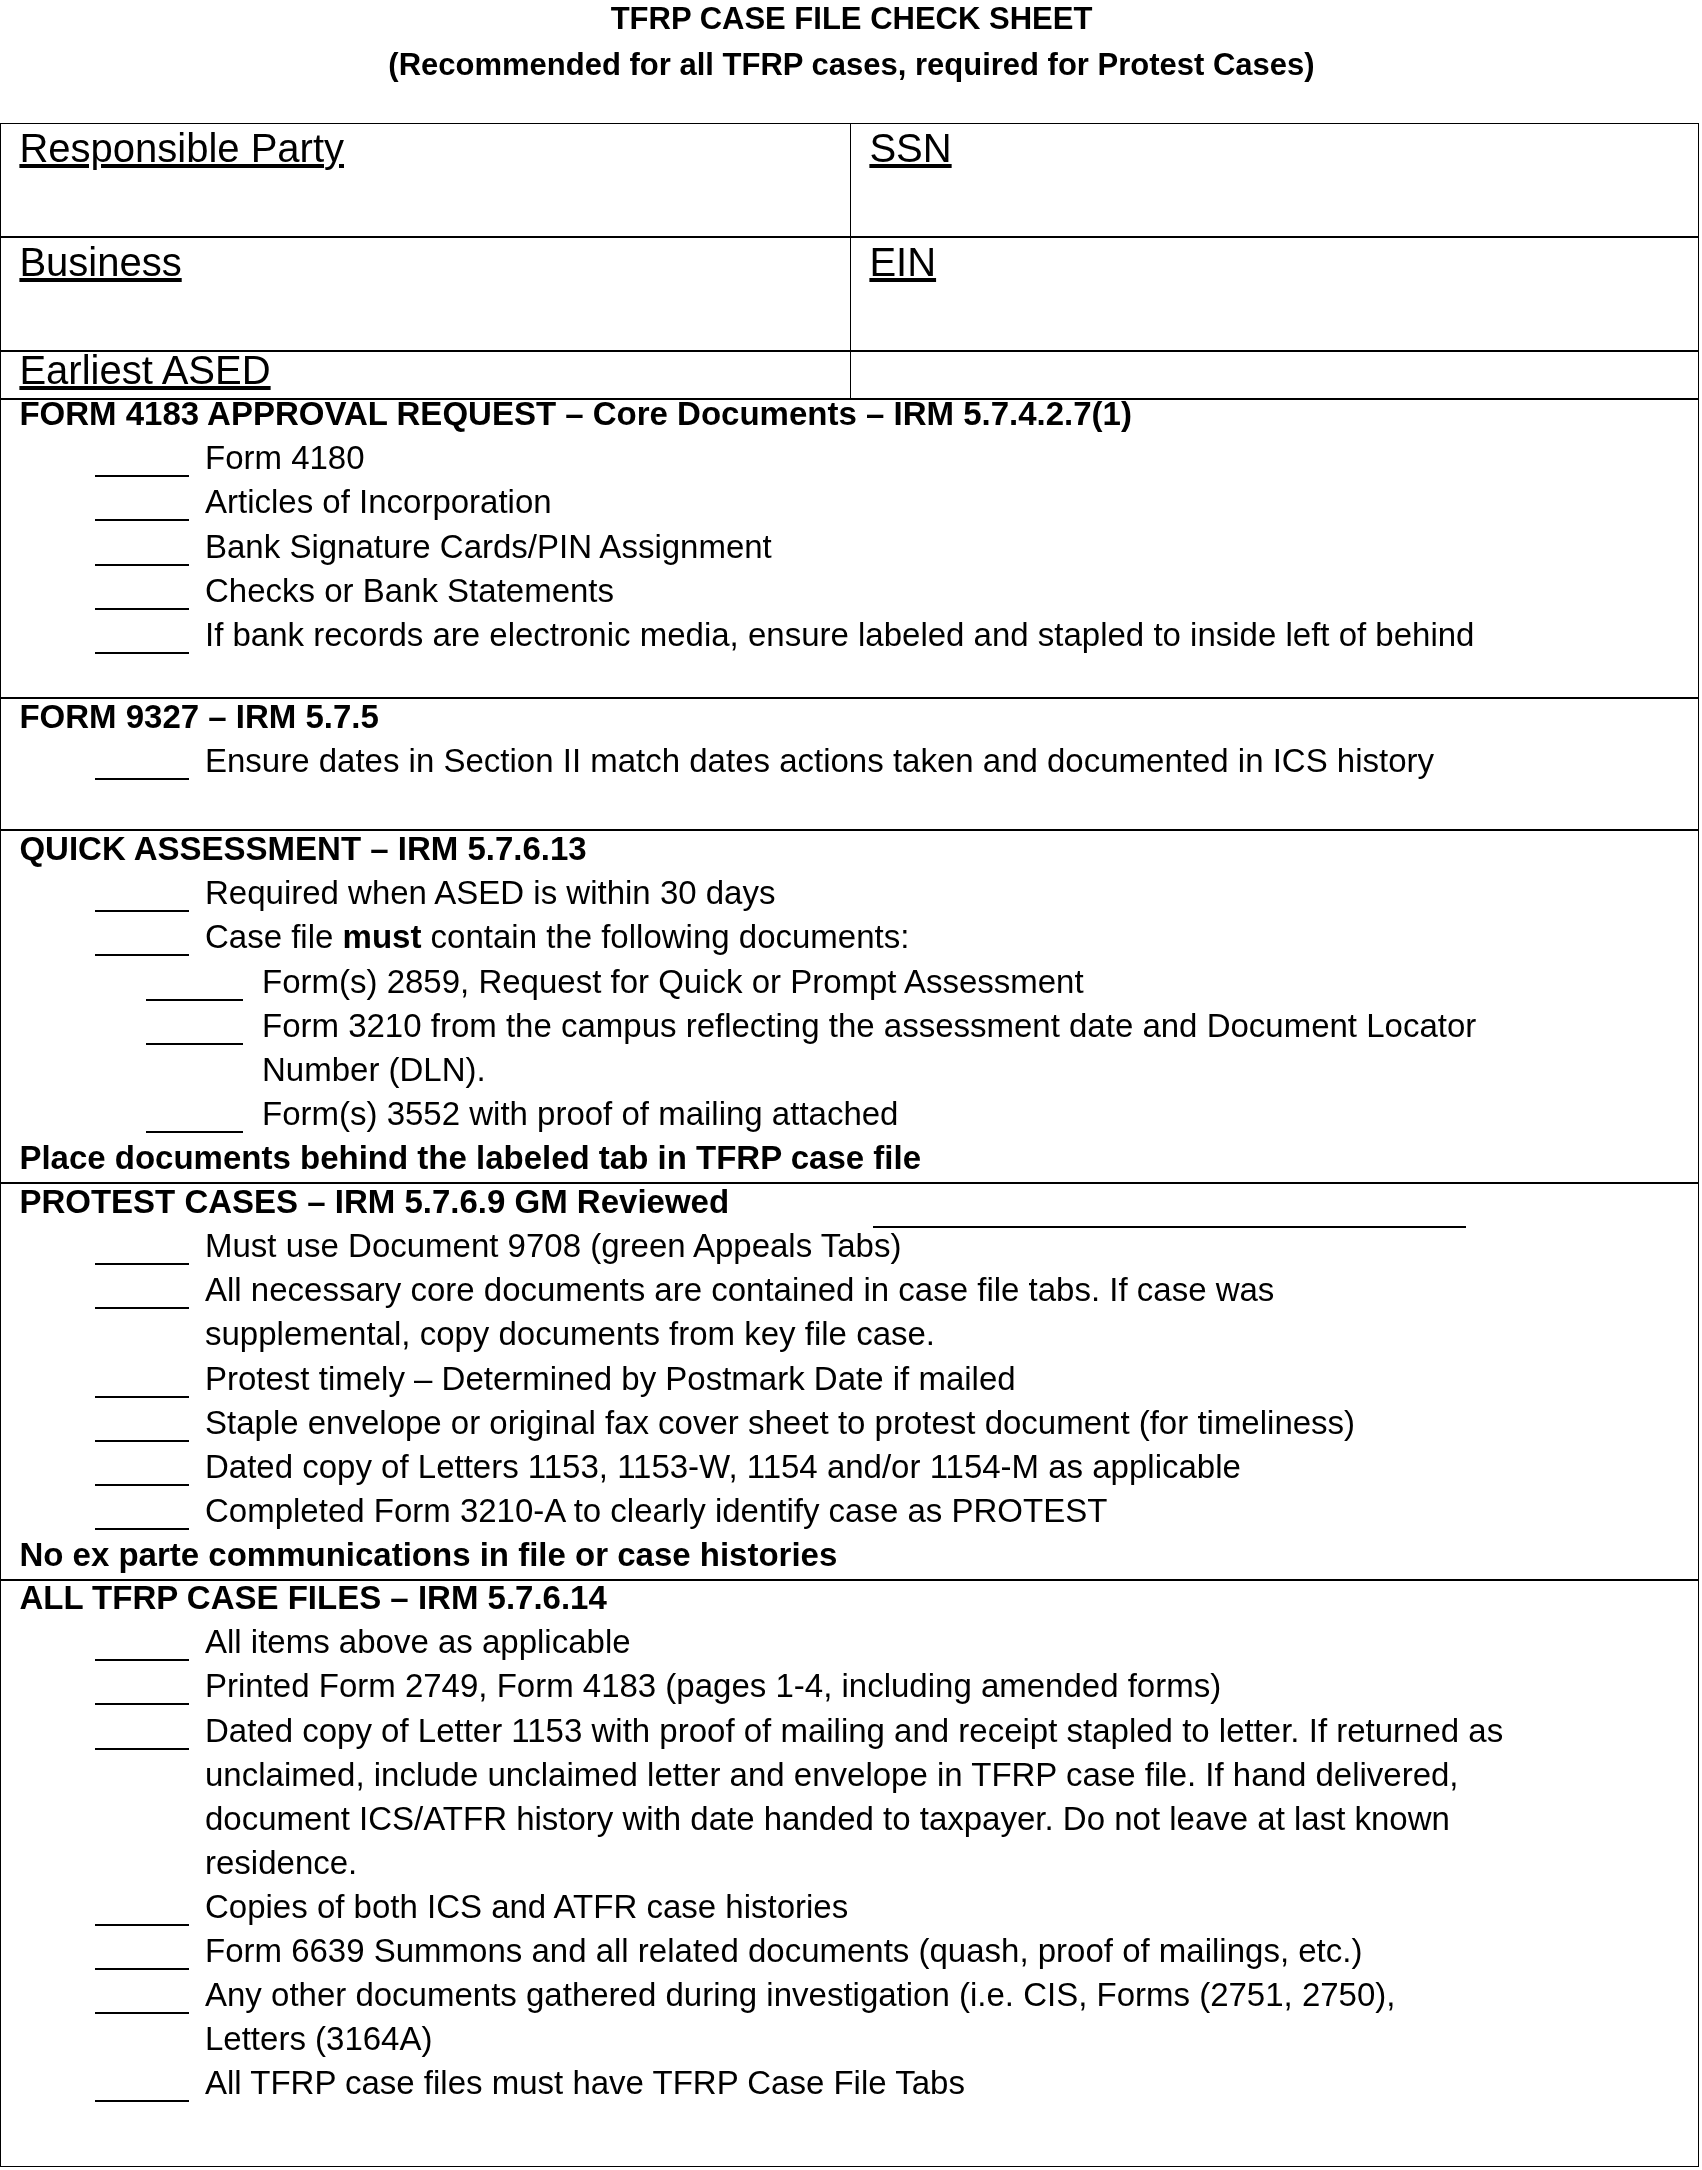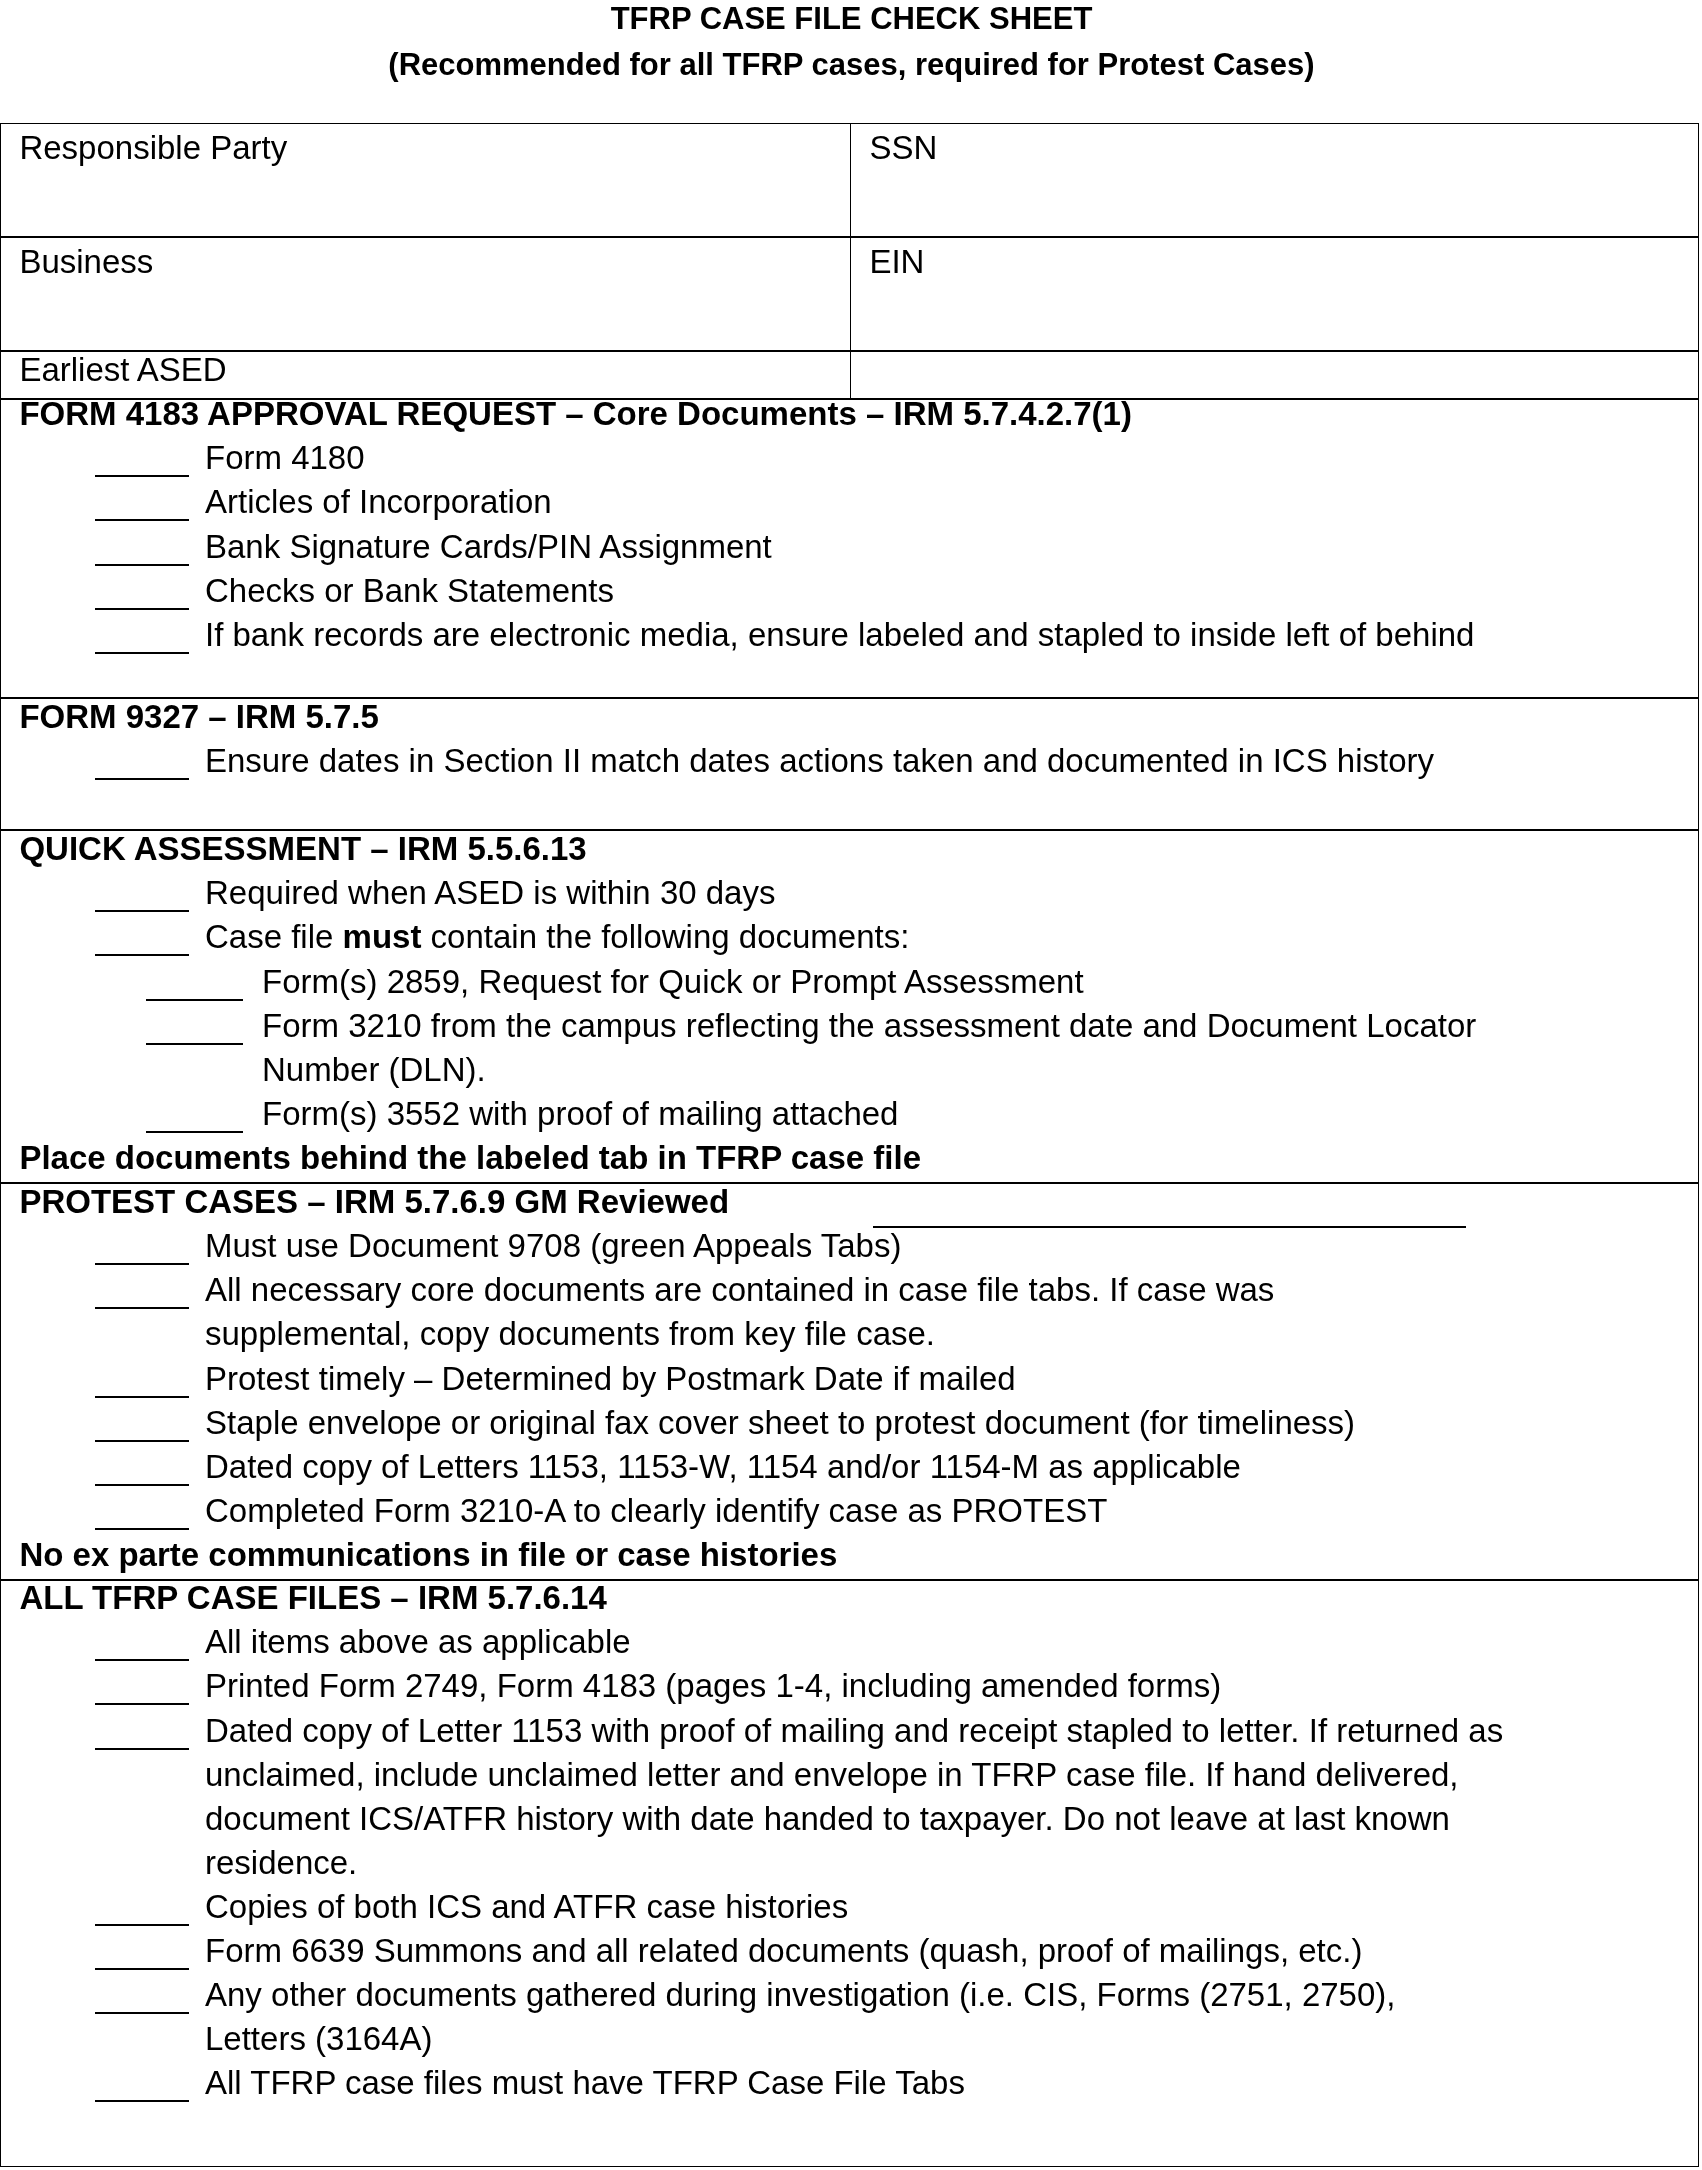--- a/index.html
+++ b/index.html
@@ -23,21 +23,21 @@
     border-bottom: 2.8px solid #000; box-sizing: border-box;
   }
   .row.last { border-bottom: none; }
   .cell {
     position: absolute; top: 0; bottom: 0; box-sizing: border-box;
   }
   .cell.left { left: 0; width: 850px; border-right: 1.8px solid #000; }
   .cell.right { left: 850px; right: 0; }
   .label {
     position: absolute; left: 18.4px; top: 1.8px;
-    font-size: 33px; line-height: 44px;
+    font-size: 40px; line-height: 44px; text-decoration: underline;
   }
   .cell.right .label { left: 18.4px; }
   .sec-head {
     position: absolute; left: 18.4px;
     font-weight: bold; font-size: 33px; line-height: 44px; white-space: nowrap;
   }
   .item {
     position: absolute; left: 0; width: 100%;
     font-size: 33px; line-height: 44px;
   }
@@ -119,21 +119,21 @@
 
   <div class="row" style="top:575px; height:132px;">
     <div class="sec-head" style="top:-3.7px;">FORM 9327 – IRM 5.7.5</div>
     <div class="item" style="top:40px;">
       <span class="blank" style="top:39px;"></span>
       <span class="text">Ensure dates in Section II match dates actions taken and documented in ICS history</span>
     </div>
   </div>
 
   <div class="row" style="top:707px; height:353px;">
-    <div class="sec-head" style="top:-3.7px;">QUICK ASSESSMENT – IRM 5.5.6.13</div>
+    <div class="sec-head" style="top:-3.7px;">QUICK ASSESSMENT – IRM 5.7.6.13</div>
     <div class="item" style="top:40px;">
       <span class="blank" style="top:39px;"></span>
       <span class="text">Required when ASED is within 30 days</span>
     </div>
     <div class="item" style="top:84px;">
       <span class="blank" style="top:39px;"></span>
       <span class="text"><span>Case file </span><b class="inline">must</b><span> contain the following documents:</span></span>
     </div>
     <div class="item sub" style="top:129px;">
       <span class="blank" style="top:39px;"></span>

